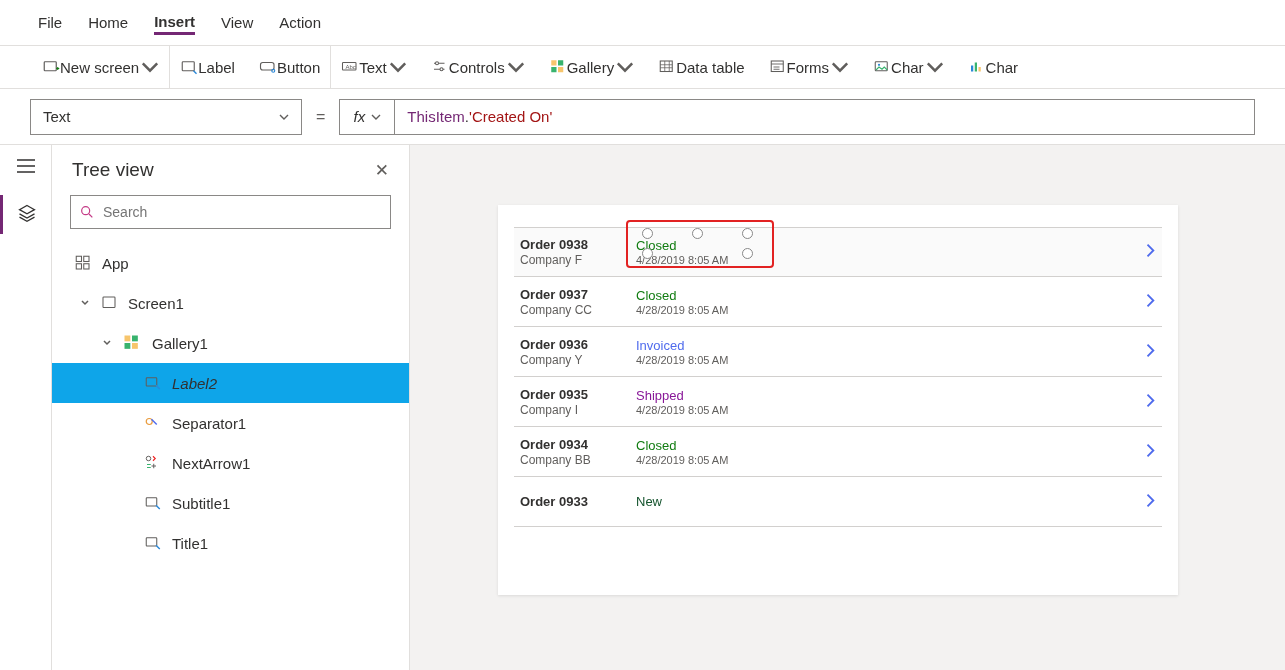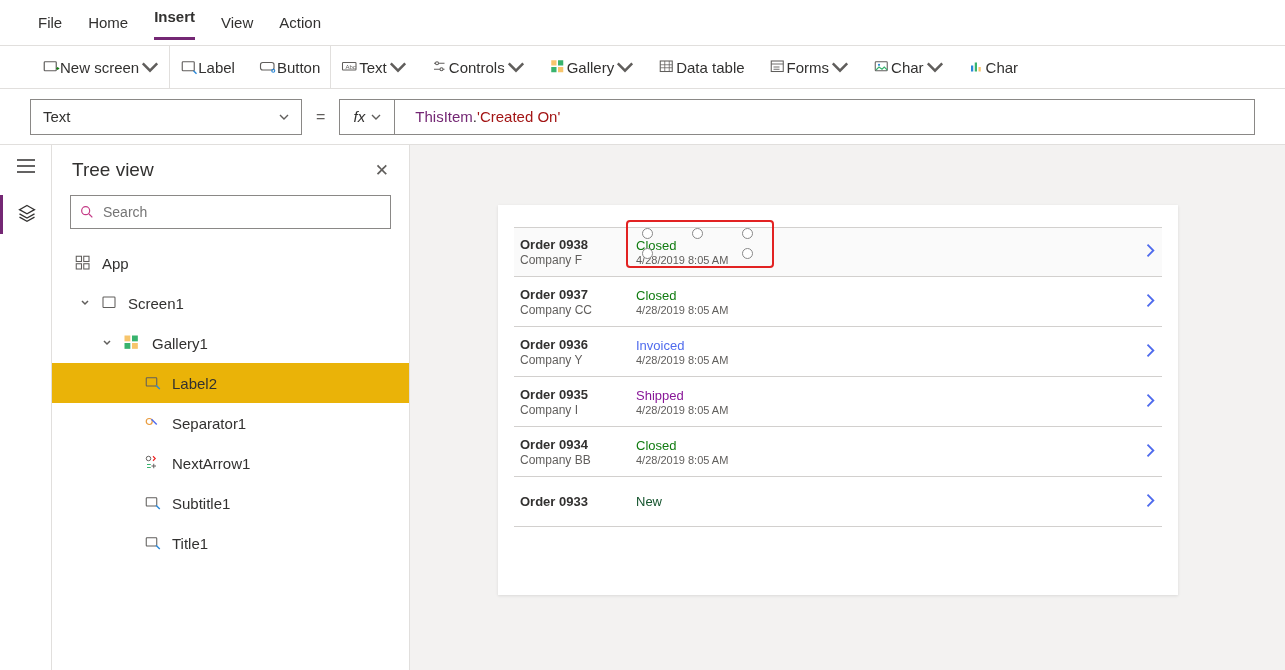--- a/index.html
+++ b/index.html
@@ -1,57 +1,57 @@
 <!DOCTYPE html>
 <html><head>
 <meta charset="utf-8">
 <style>
 * { margin: 0; padding: 0; box-sizing: border-box; font-family: "Segoe UI", -apple-system, sans-serif; }
 body { width: 1285px; height: 670px; background: #fff; overflow: hidden; color: #323130; font-size: 14px; }
 
 
 .menubar { height: 45px; display: flex; align-items: center; padding: 0 38px; gap: 26px; border-bottom: 1px solid transparent; }
 .menubar-item { font-size: 15px; color: #323130; cursor: pointer; padding: 4px 0; }
-.menubar-item.active { font-weight: 600; border-bottom: 3px solid #742774; padding-bottom: 12px; }
+.menubar-item.active { font-weight: 600; border-bottom: 3px solid #742774; padding-bottom: 2px; }
 
 
 .ribbon { height: 44px; display: flex; align-items: center; padding-left: 32px; border-bottom: 1px solid #e1dfdd; border-top: 1px solid #e1dfdd; }
 .ribbon-group { display: flex; align-items: center; height: 100%; padding: 0 10px; border-right: 1px solid #e1dfdd; gap: 24px; }
 .ribbon-group:last-child { border-right: none; }
 .ribbon-btn { display: inline-flex; align-items: center; gap: 0; font-size: 15px; color: #323130; cursor: pointer; white-space: nowrap; }
 .ribbon-btn svg, .ribbon-btn .ricon { width: 18px; height: 18px; flex: 0 0 auto; }
 .chev { width: 10px; height: 10px; margin-left: 2px; }
 
 
 .formula-row { height: 56px; display: flex; align-items: center; padding: 10px 30px; gap: 14px; border-bottom: 1px solid #e1dfdd; }
 .prop-select { width: 272px; height: 36px; border: 1px solid #8a8886; display: flex; align-items: center; padding: 0 12px; justify-content: space-between; font-size: 15px; background: #fff; cursor: pointer; }
 .equals { font-size: 16px; color: #605e5c; }
 .fx-box { width: 55px; height: 36px; border: 1px solid #8a8886; border-right: none; display: flex; align-items: center; justify-content: center; gap: 4px; font-style: italic; font-size: 15px; cursor: pointer; }
-.formula-input { flex: 1; height: 36px; border: 1px solid #8a8886; display: flex; align-items: center; padding: 0 20px; font-family: Consolas, monospace; font-size: 15px; overflow: hidden; }
+.formula-input { flex: 1; height: 36px; border: 1px solid #8a8886; display: flex; align-items: center; padding: 0 12px; font-family: Consolas, monospace; font-size: 15px; overflow: hidden; }
 .tok-this { color: #742774; }
 .tok-prop { color: #a31515; }
 
 
 .main { display: flex; height: calc(100% - 145px); }
 
 
 .leftrail { width: 52px; border-right: 1px solid #e1dfdd; display: flex; flex-direction: column; align-items: center; padding-top: 14px; gap: 22px; }
 .hamburger { width: 18px; cursor: pointer; }
 .layers-wrap { border-left: 3px solid #742774; padding: 8px 14px; cursor: pointer; }
 
 
 .treepanel { width: 358px; border-right: 1px solid #e1dfdd; padding: 14px 0 0 0; }
 .treehead { display: flex; align-items: center; justify-content: space-between; padding: 0 20px 10px 20px; }
 .treehead-title { font-size: 19px; font-weight: 400; }
 .closebtn { cursor: pointer; font-size: 17px; color: #605e5c; }
 .search-box { margin: 4px 18px 10px 18px; height: 34px; border: 1px solid #8a8886; display: flex; align-items: center; padding: 0 8px; gap: 8px; }
 .search-box input { border: none; outline: none; font-size: 14px; flex: 1; color: #605e5c; }
 .tree { padding-top: 4px; }
 .tree-row { display: flex; align-items: center; height: 40px; font-size: 15px; cursor: pointer; gap: 10px; }
-.tree-row.selected { background: #eab308; }
+.tree-row.selected { background: #0ea5e9; font-style: italic; }
 .tree-row .exp { width: 10px; height: 10px; flex: 0 0 auto; }
 .tree-row .ticon { width: 18px; height: 18px; flex: 0 0 auto; }
 .ti-app { padding-left: 22px; }
 .ti-screen { padding-left: 28px; }
 .ti-gallery { padding-left: 50px; }
 .ti-child { padding-left: 92px; }
 .gallery-icon { width: 20px; height: 20px; }
 .label-icon-stroke { stroke: #2b88d8; }
 
 

